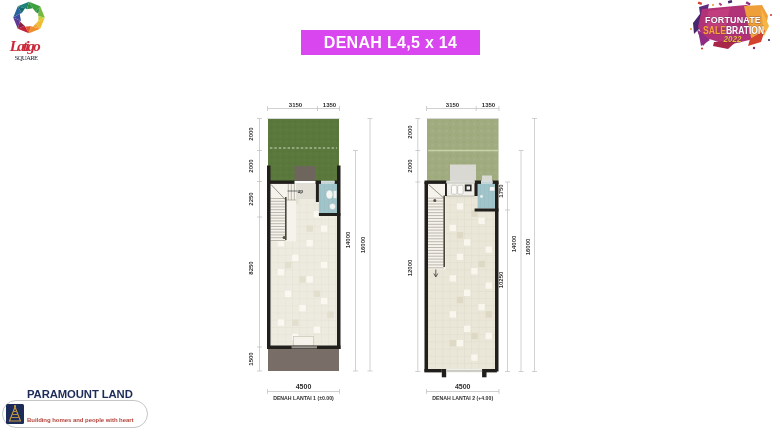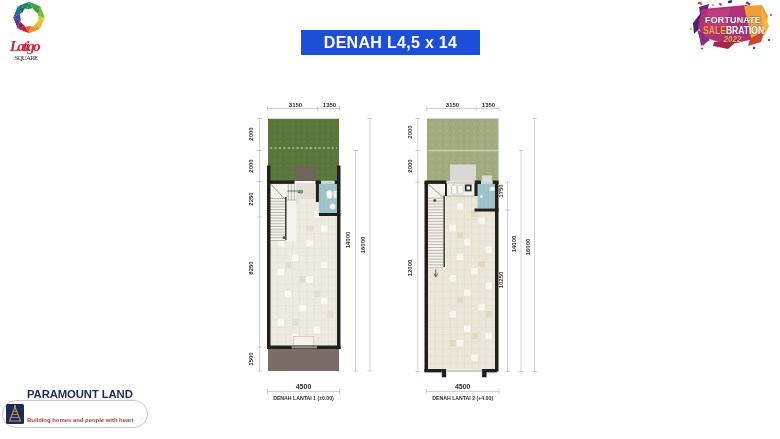--- a/index.html
+++ b/index.html
@@ -31,21 +31,21 @@
     <polygon points="9.8,6.3 17.1,8.3 13.6,13.2" fill="#156a6b"></polygon>
     <polygon points="21.0,1.7 24.7,8.2 19.0,9.2" fill="#2c9240"></polygon>
     <circle cx="21" cy="17.5" r="7" fill="#ffffff"></circle>
   </g>
 
   <text x="17.3" y="50.5" text-anchor="middle" font-family="Liberation Serif,serif" font-style="italic" font-weight="bold" font-size="15.5" fill="#c9293a" textLength="31">Latigo</text>
 
   <text x="18.4" y="60" text-anchor="middle" font-family="Liberation Serif,serif" font-size="7" fill="#2a3045" textLength="24">SQUARE</text>
 </svg>
 
-<div class="abs" style="left:301px;top:30px;width:179px;height:25px;background:#1d4ed8;color:#ffffff;font-size:16px;letter-spacing:0.3px;font-weight:bold;text-align:center;line-height:25px;">DENAH L4,5 x 14</div>
+<div class="abs" style="left:301px;top:30px;width:179px;height:25px;background:#d946ef;color:#ffffff;font-size:16px;letter-spacing:0.3px;font-weight:bold;text-align:center;line-height:25px;">DENAH L4,5 x 14</div>
 
 <svg class="abs" style="left:686px;top:0px;" width="92" height="52" viewBox="0 0 92 52">
   <g>
     <polygon points="7,23 17,10 27,13 15,27 8,34" fill="#46276f"></polygon>
     <polygon points="13,7 23,4 21,13 14,14" fill="#5a2d7f"></polygon>
     <polygon points="11,30 24,38 17,46" fill="#8e2d85"></polygon>
     <polygon points="16,9 60,5 75,9 72,38 42,45 17,37 12,27" fill="#b13277"></polygon>
     <polygon points="22,11 44,8 40,26 20,30" fill="#c23d7e"></polygon>
     <polygon points="58,6 76,5 82,16 79,32 66,42" fill="#ef9f3a"></polygon>
     <polygon points="75,8 83,26 78,36" fill="#f6b644"></polygon>

